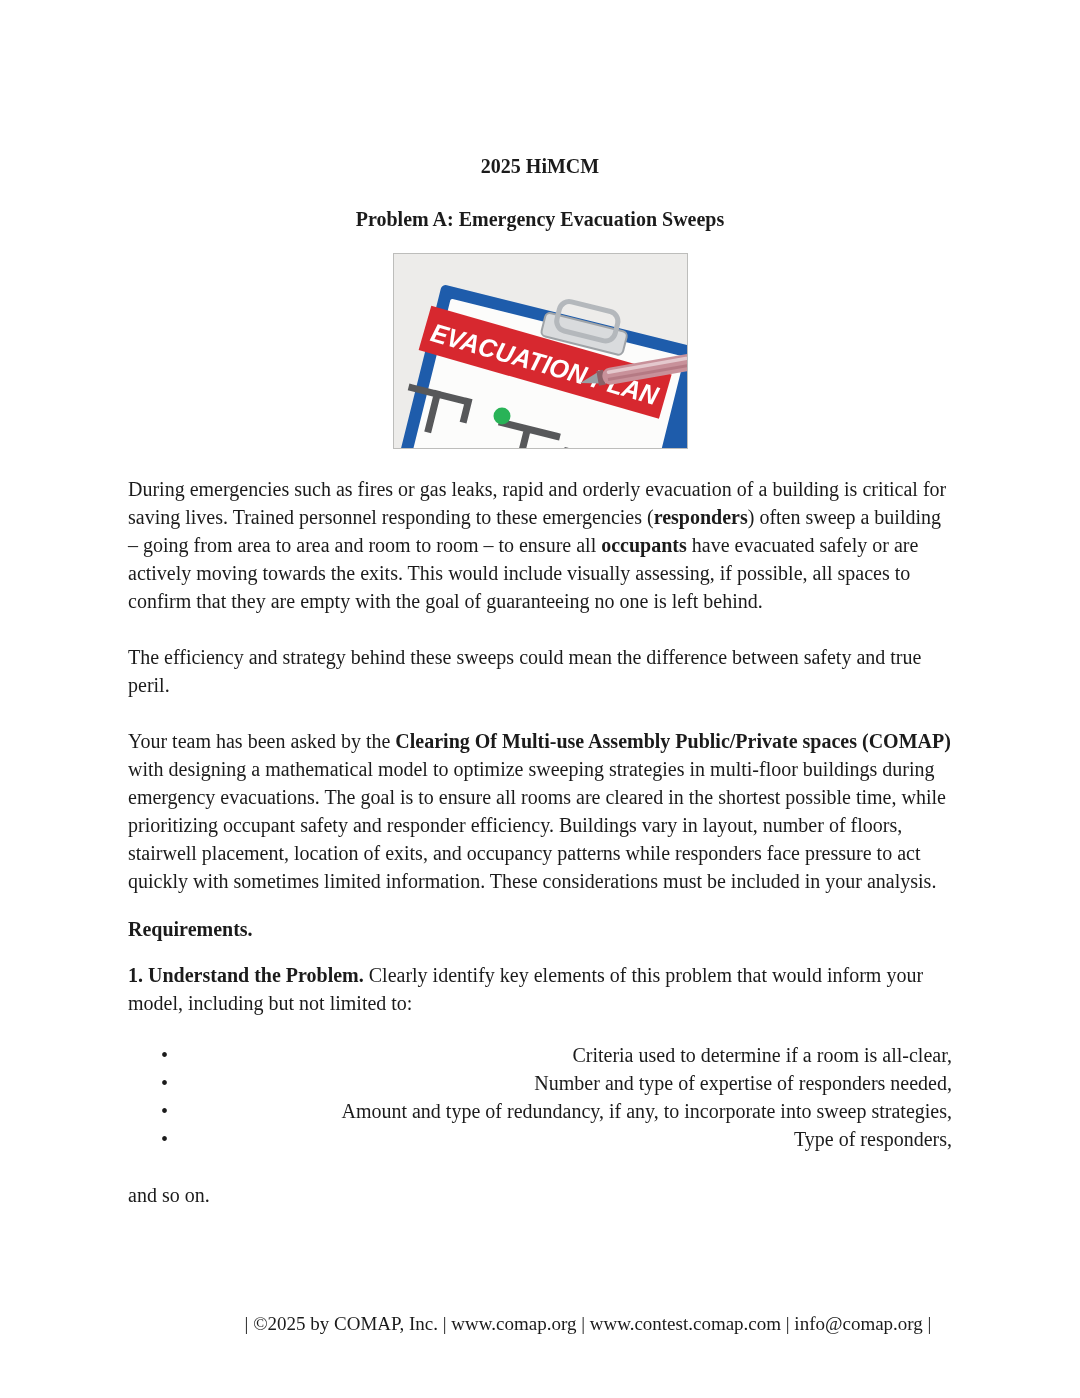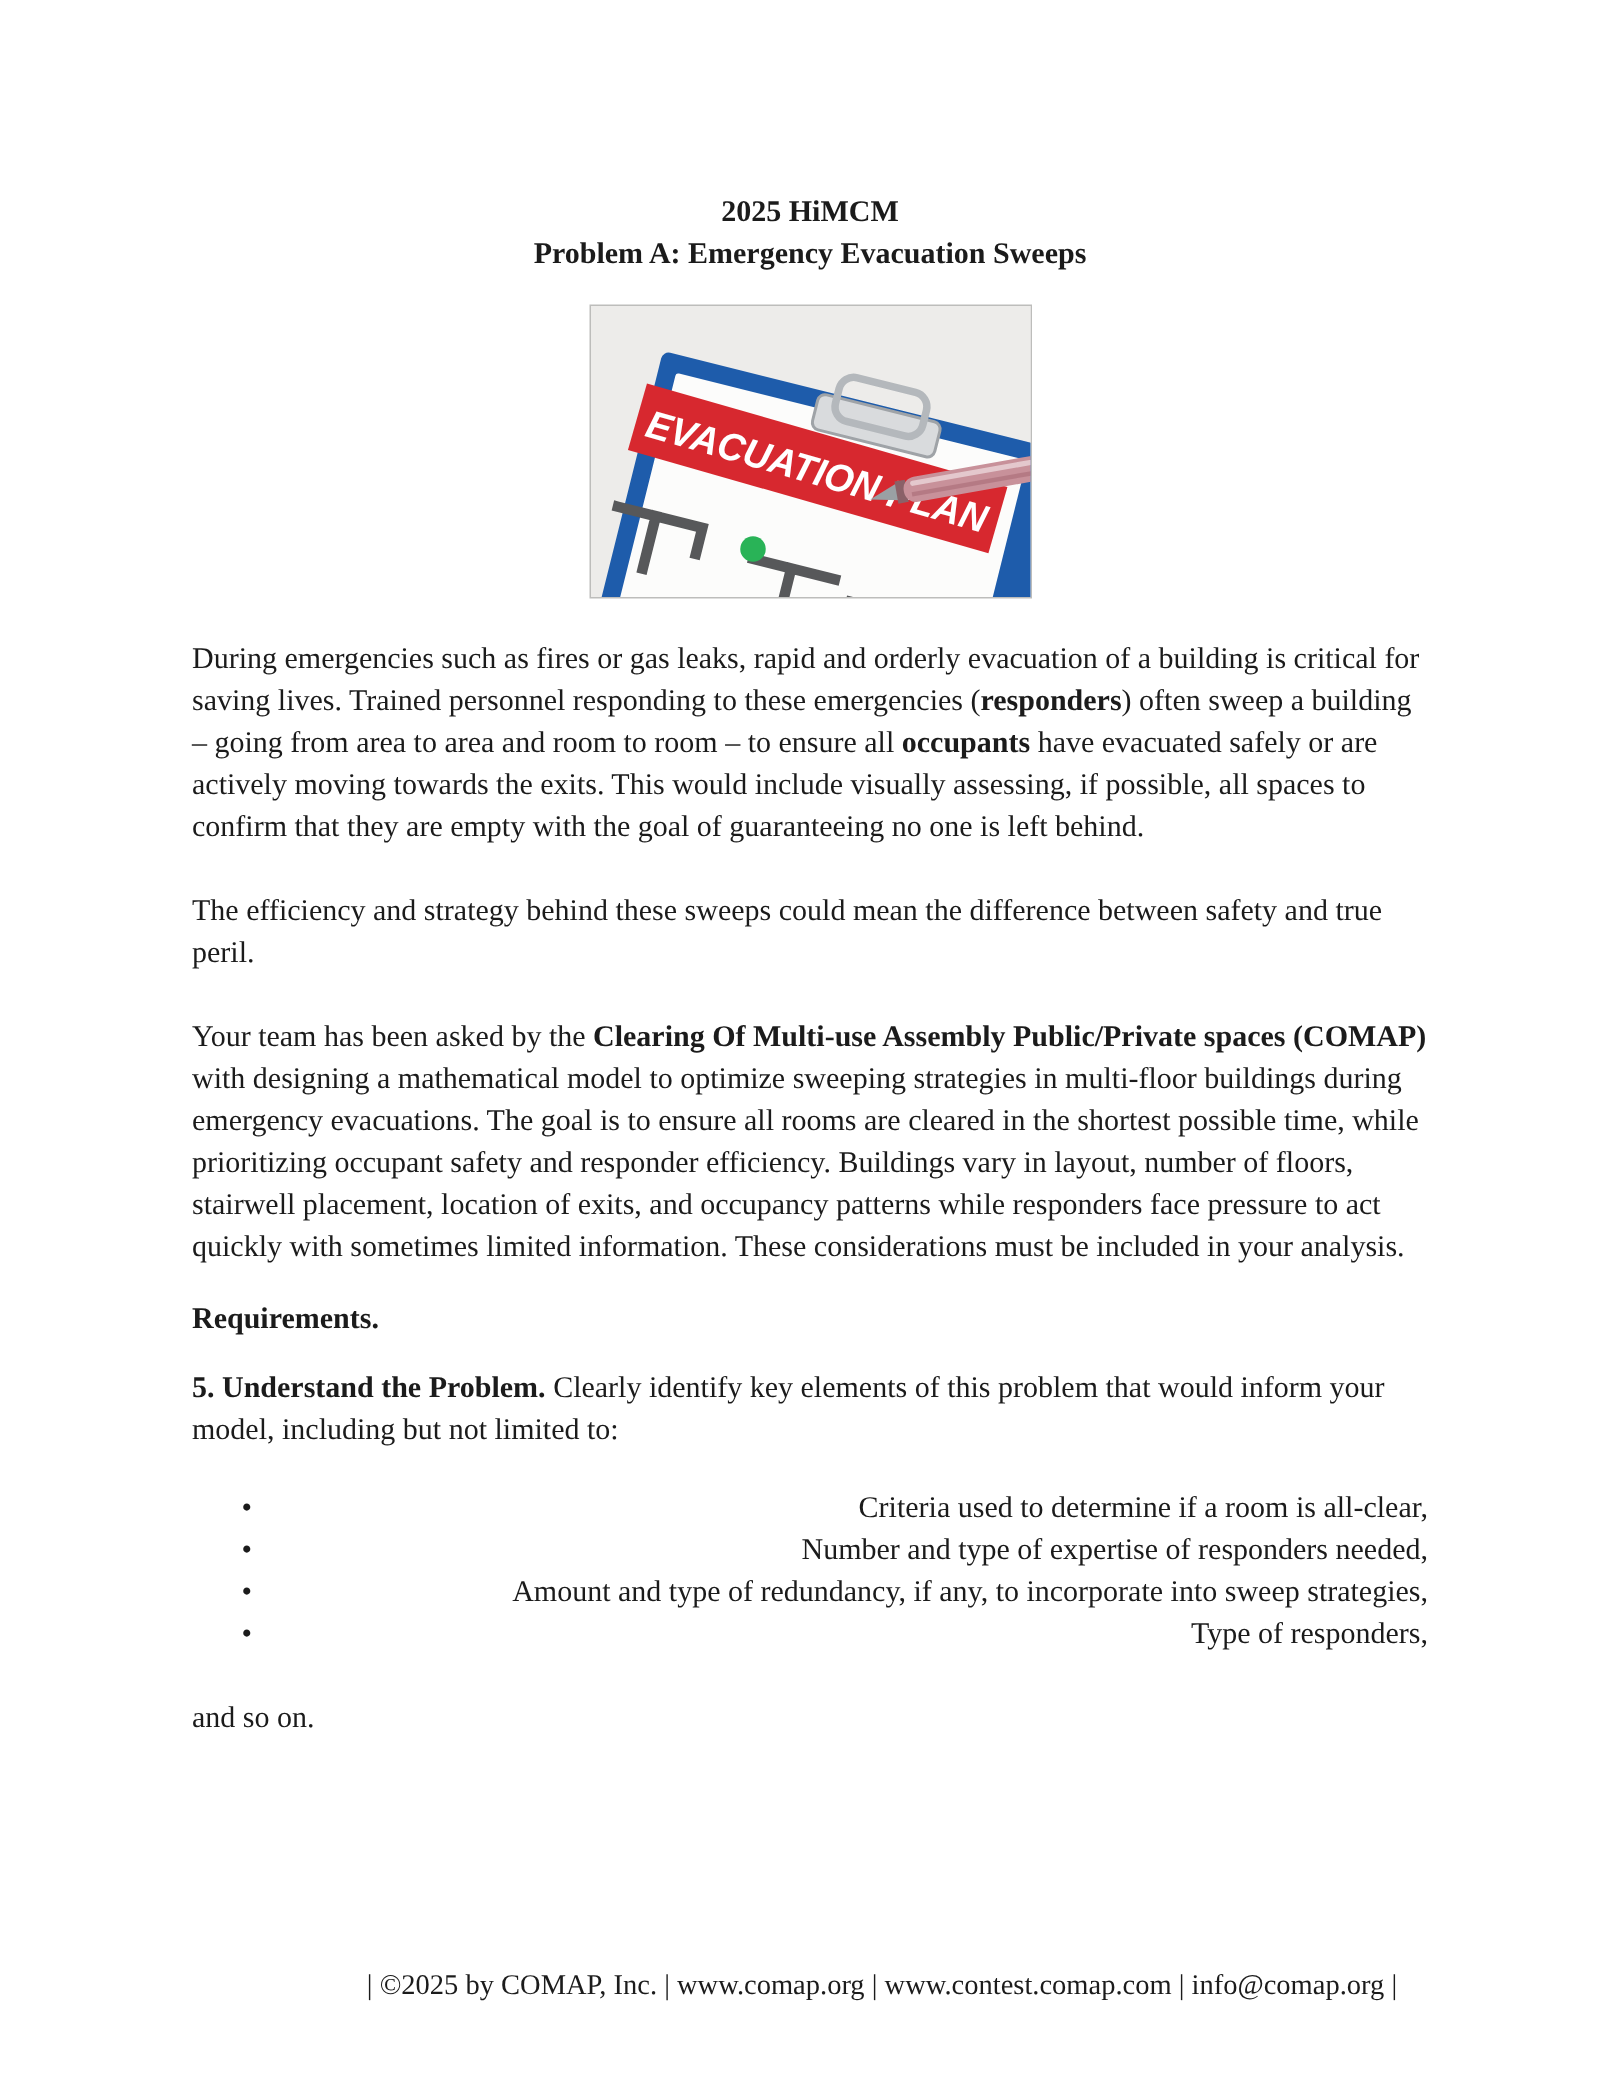--- a/index.html
+++ b/index.html
@@ -9,21 +9,21 @@
     height: 1398px;
     background: #ffffff;
     color: #1b1b1b;
     font-family: "Liberation Serif", serif;
     font-size: 20px;
     line-height: 28px;
     overflow: hidden;
   }
   .content { padding: 127px 128px 0 128px; }
   .title-block { text-align: center; font-weight: bold; }
-  .title-line { display: block; }
+  .title-line { display: block; margin-top: 25px; }
   .photo-wrap {
     width: 293px; height: 194px;
     margin: 20px auto 0 auto;
     border: 1px solid #bdbdbb;
     box-sizing: content-box;
   }
   .photo-wrap svg { display: block; }
   p.body-par { margin: 28px 0 0 0; }
   p.first-par { margin-top: 26px; }
   .bold { font-weight: bold; }
@@ -100,21 +100,21 @@
     </div>
 
     <p class="body-par first-par"><span>During emergencies such as fires or gas leaks, rapid and orderly evacuation of a building is critical for saving lives. Trained personnel responding to these emergencies (</span><span class="bold">responders</span><span>) often sweep a building – going from area to area and room to room – to ensure all </span><span class="bold">occupants</span><span> have evacuated safely or are actively moving towards the exits. This would include visually assessing, if possible, all spaces to confirm that they are empty with the goal of guaranteeing no one is left behind.</span></p>
 
     <p class="body-par">The efficiency and strategy behind these sweeps could mean the difference between safety and true peril.</p>
 
     <p class="body-par"><span>Your team has been asked by the </span><span class="bolditalic">Clearing Of Multi-use Assembly Public/Private spaces (COMAP)</span><span> with designing a mathematical model to optimize sweeping strategies in multi-floor buildings during emergency evacuations. The goal is to ensure all rooms are cleared in the shortest possible time, while prioritizing occupant safety and responder efficiency. Buildings vary in layout, number of floors, stairwell placement, location of exits, and occupancy patterns while responders face pressure to act quickly with sometimes limited information. These considerations must be included in your analysis.</span></p>
 
     <p class="req-heading">Requirements.</p>
 
-    <p class="req-item"><span class="bolditalic">5. Understand the Problem.</span><span> Clearly identify key elements of this problem that would inform your model, including but not limited to:</span></p>
+    <p class="req-item"><span class="bolditalic">1. Understand the Problem.</span><span> Clearly identify key elements of this problem that would inform your model, including but not limited to:</span></p>
 
     <ul class="bullets">
       <li><span>Criteria used to determine if a room is all-clear,</span></li>
       <li><span>Number and type of expertise of responders needed,</span></li>
       <li><span>Amount and type of redundancy, if any, to incorporate into sweep strategies,</span></li>
       <li><span>Type of responders,</span></li>
     </ul>
 
     <p class="closing">and so on.</p>
 

